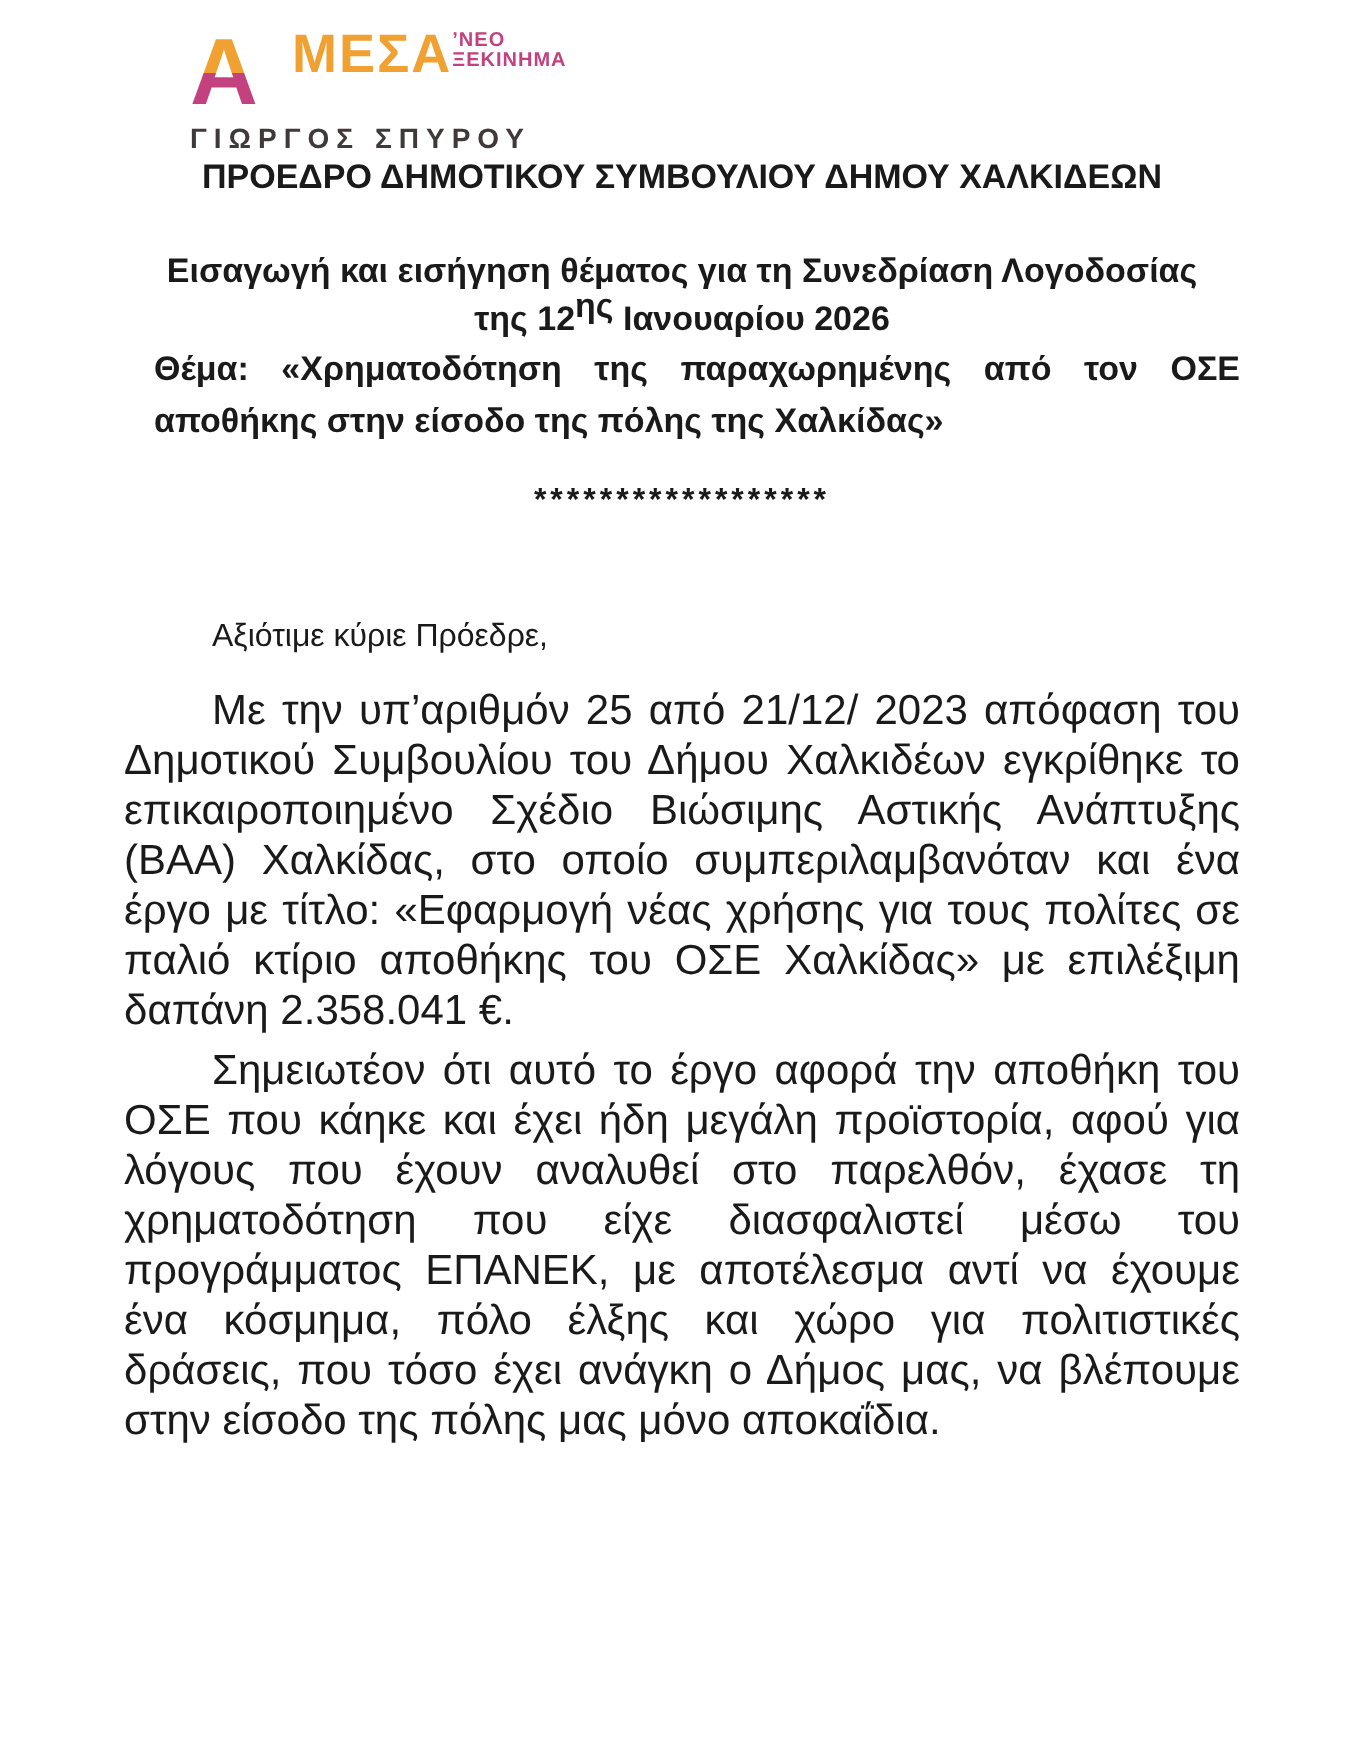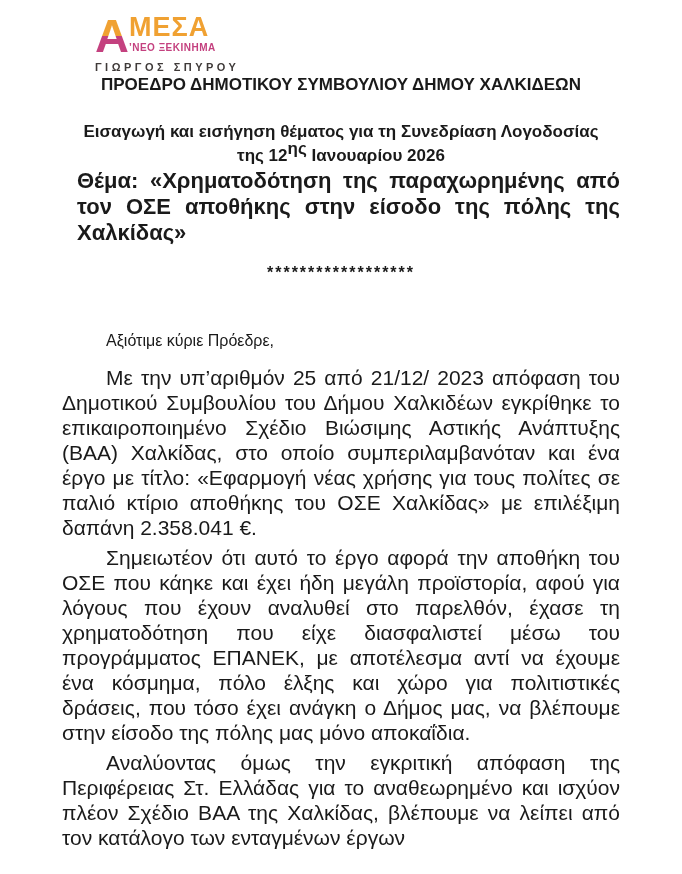--- a/index.html
+++ b/index.html
@@ -22,47 +22,47 @@
   .logo-alpha{
     font-weight:bold;
     font-size:47px;
     line-height:0.92;
     background:linear-gradient(180deg,#f0a132 0%,#f0a132 52%,#c4417f 52%,#c4417f 100%);
     -webkit-background-clip:text;
     background-clip:text;
     color:transparent;
     letter-spacing:-1px;
   }
-  .logo-col{display:flex;flex-direction:column;margin-left:1px;}
+  .logo-col{display:flex;margin-left:18px;}
   .logo-mesa{
     font-weight:bold;font-size:27px;line-height:1;
     color:#f0a132;letter-spacing:1px;
   }
   .logo-neo{
     font-weight:bold;font-size:10px;line-height:1;
     color:#c4417f;margin-top:2px;letter-spacing:0.5px;
   }
   .logo-name{
-    font-size:11px;font-weight:bold;color:#3f3a39;
+    font-size:14px;font-weight:bold;color:#3f3a39;
     letter-spacing:3.5px;margin-top:4px;white-space:nowrap;text-align:center;
   }
 
   
   .center{text-align:center;}
   .bold{font-weight:bold;}
   .hline{font-size:17px;line-height:24px;}
   .h-pros{margin:52px 0 8px;}
   .h-recipient{margin:0 0 23px;}
   .h-subtitle{margin:0;}
   .h-author{margin:0 0 28px;font-weight:normal;}
   sup.ord{font-size:17px;vertical-align:super;line-height:0;}
 
   
   .subject{
-    font-weight:bold;font-size:22px;line-height:26px;
+    font-weight:bold;font-size:17px;line-height:26px;
     text-align:justify;padding-left:15px;margin:0 0 18px;
   }
   .separator{
     text-align:center;font-weight:bold;font-size:16px;
     letter-spacing:2px;margin:0 0 46px;
   }
 
   
   .salutation{
     font-size:16px;line-height:25px;
@@ -104,15 +104,14 @@
   <div class="subject">Θέμα: «Χρηματοδότηση της παραχωρημένης από τον ΟΣΕ αποθήκης στην είσοδο της πόλης της Χαλκίδας»</div>
 
   <div class="separator">******************</div>
 
   <div class="salutation">Αξιότιμε κύριε Πρόεδρε,</div>
 
   <p class="body-para">Με την υπ’αριθμόν 25 από 21/12/ 2023 απόφαση του Δημοτικού Συμβουλίου του Δήμου Χαλκιδέων εγκρίθηκε το επικαιροποιημένο Σχέδιο Βιώσιμης Αστικής Ανάπτυξης (ΒΑΑ) Χαλκίδας, στο οποίο συμπεριλαμβανόταν και ένα έργο με τίτλο: «Εφαρμογή νέας χρήσης για τους πολίτες σε παλιό κτίριο αποθήκης του ΟΣΕ Χαλκίδας» με επιλέξιμη δαπάνη 2.358.041 €.</p>
 
   <p class="body-para">Σημειωτέον ότι αυτό το έργο αφορά την αποθήκη του ΟΣΕ που κάηκε και έχει ήδη μεγάλη προϊστορία, αφού για λόγους που έχουν αναλυθεί στο παρελθόν, έχασε τη χρηματοδότηση που είχε διασφαλιστεί μέσω του προγράμματος ΕΠΑΝΕΚ, με αποτέλεσμα αντί να έχουμε ένα κόσμημα, πόλο έλξης και χώρο για πολιτιστικές δράσεις, που τόσο έχει ανάγκη ο Δήμος μας, να βλέπουμε στην είσοδο της πόλης μας μόνο αποκαΐδια.</p>
 
-  <p class="body-para">Αναλύοντας όμως την εγκριτική απόφαση της Περιφέρειας Στ. Ελλάδας για το αναθεωρημένο και ισχύον πλέον Σχέδιο ΒΑΑ της Χαλκίδας, βλέπουμε να λείπει από τον κατάλογο των ενταγμένων έργων</p>
 
 </div>
 
 </body></html>

